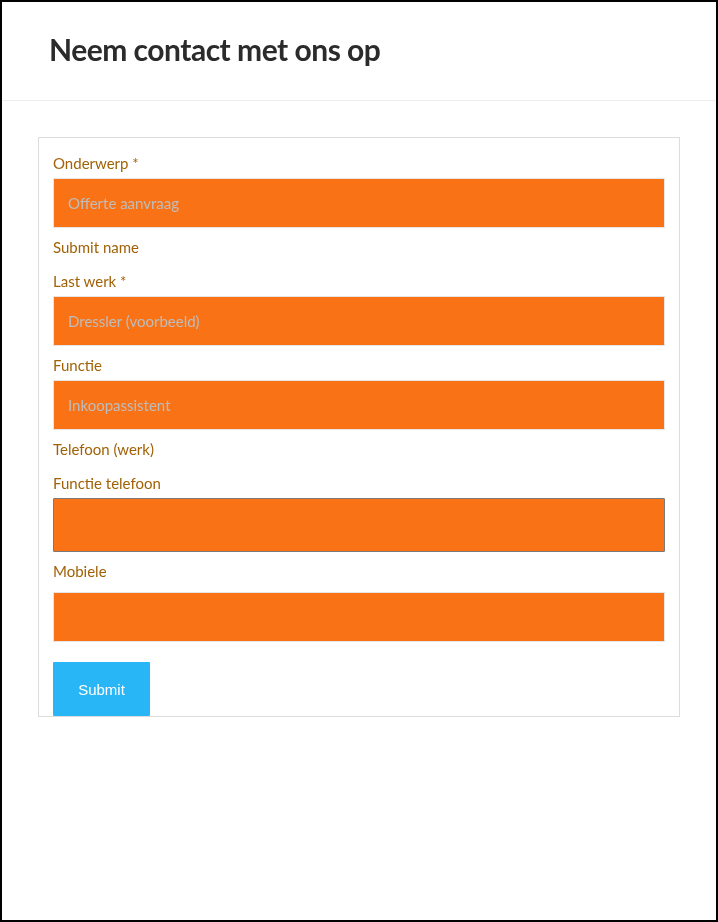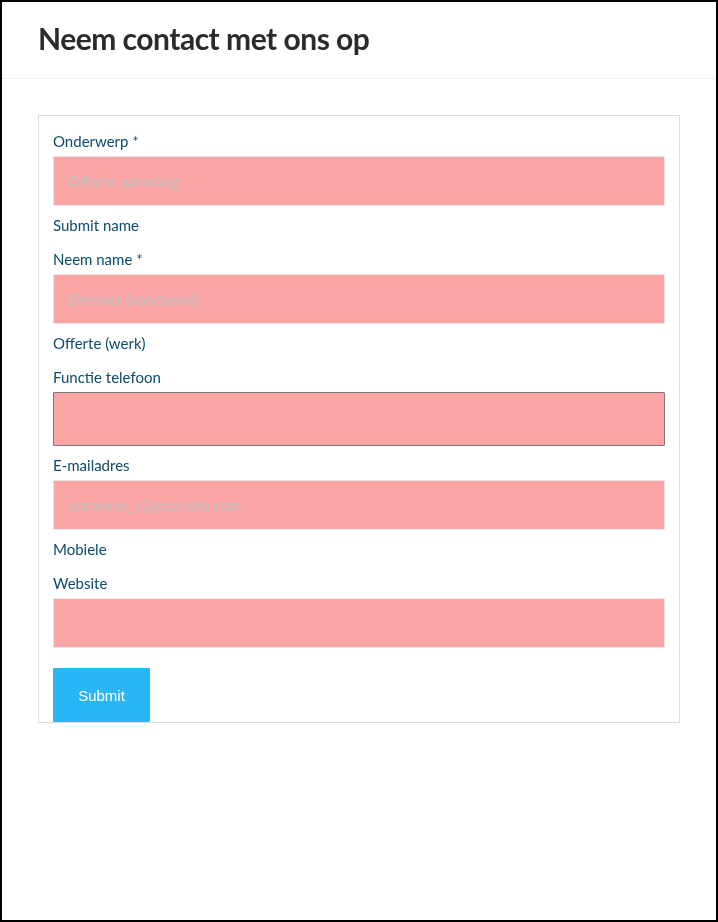--- a/index.html
+++ b/index.html
@@ -18,49 +18,49 @@
     overflow: hidden;
   }
   .page-header {
     padding: 18px 36px 22px 36px;
     border-bottom: 1px solid #eee;
   }
   .page-title {
     font-size: 30px;
     font-weight: 700;
     color: #2b2b2b;
-    margin: 0;
+    margin: 11px;
     letter-spacing: -0.5px;
   }
   .content-area {
     padding: 36px 36px 0 36px;
   }
   .form-panel {
     border: 1px solid #ddd;
     padding: 12px 14px 0 14px;
   }
   .form-group {
     margin-bottom: 6px;
   }
   .form-label {
     display: block;
     font-size: 15px;
-    color: #0c4a6e;
+    color: #a16207;
     padding: 4px 0 6px 0;
   }
   .text-input {
     width: 100%;
     height: 50px;
     border: 1px solid #e6e6e6;
     border-radius: 1px;
     padding: 0 14px;
     font-size: 15px;
     font-family: inherit;
     color: #333;
-    background: #fca5a5;
+    background: #f97316;
   }
   .text-input::placeholder {
     color: #bdbdbd;
   }
   .text-input.focused {
     border-color: #7a7a7a;
     height: 54px;
   }
   .submit-btn {
     margin-top: 14px;
@@ -89,45 +89,44 @@
       <div class="form-group">
         <label class="form-label">Onderwerp *</label>
         <input class="text-input" type="text" placeholder="Offerte aanvraag" style="">
       </div>
 
       <div class="form-group">
         <label class="form-label">Submit name</label>
       </div>
 
       <div class="form-group">
-        <label class="form-label">Neem name *</label>
+        <label class="form-label">Last werk *</label>
         <input class="text-input" type="text" placeholder="Dressler (voorbeeld)" style="">
       </div>
 
+      <div class="form-group">
+        <label class="form-label">Functie</label>
+        <input class="text-input" type="text" placeholder="Inkoopassistent" style="">
+      </div>
 
       <div class="form-group">
-        <label class="form-label">Offerte (werk)</label>
+        <label class="form-label">Telefoon (werk)</label>
       </div>
 
       <div class="form-group">
         <label class="form-label">Functie telefoon</label>
         <input class="text-input focused" type="text" placeholder="" style="">
       </div>
 
-      <div class="form-group">
-        <label class="form-label">E-mailadres</label>
-        <input class="text-input" type="text" placeholder="someone_c@example.com" style="">
-      </div>
 
       <div class="form-group">
         <label class="form-label">Mobiele</label>
       </div>
 
       <div class="form-group">
-        <label class="form-label">Website</label>
         <input class="text-input" type="text" placeholder="" style="">
       </div>
 
       <button class="submit-btn" type="button">Submit</button>
 
     </div>
   </div>
 
 </div>
 

